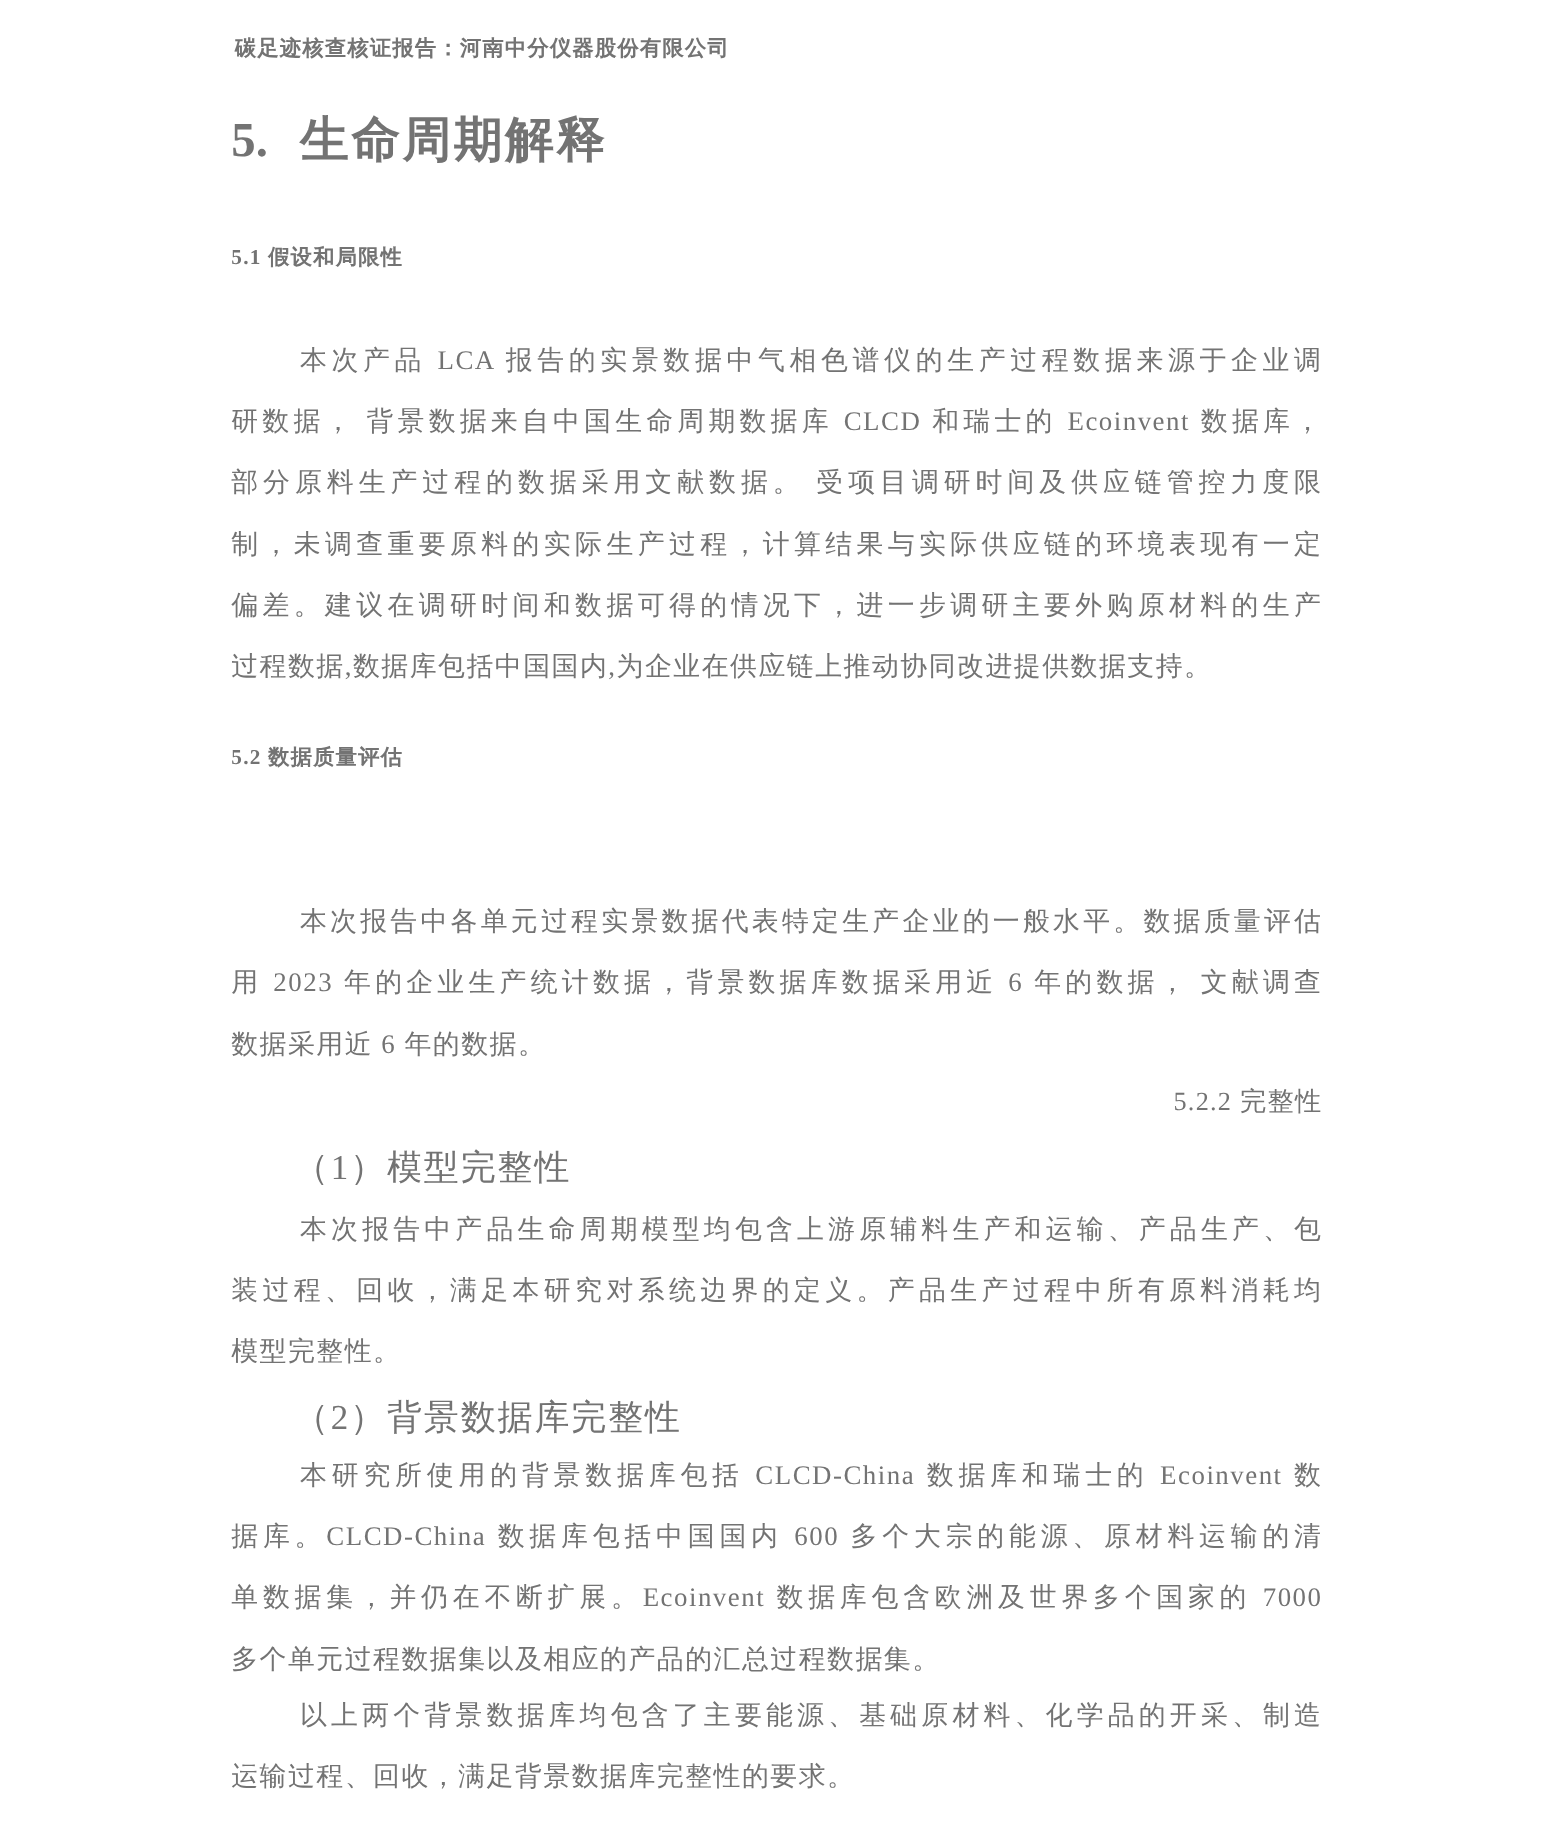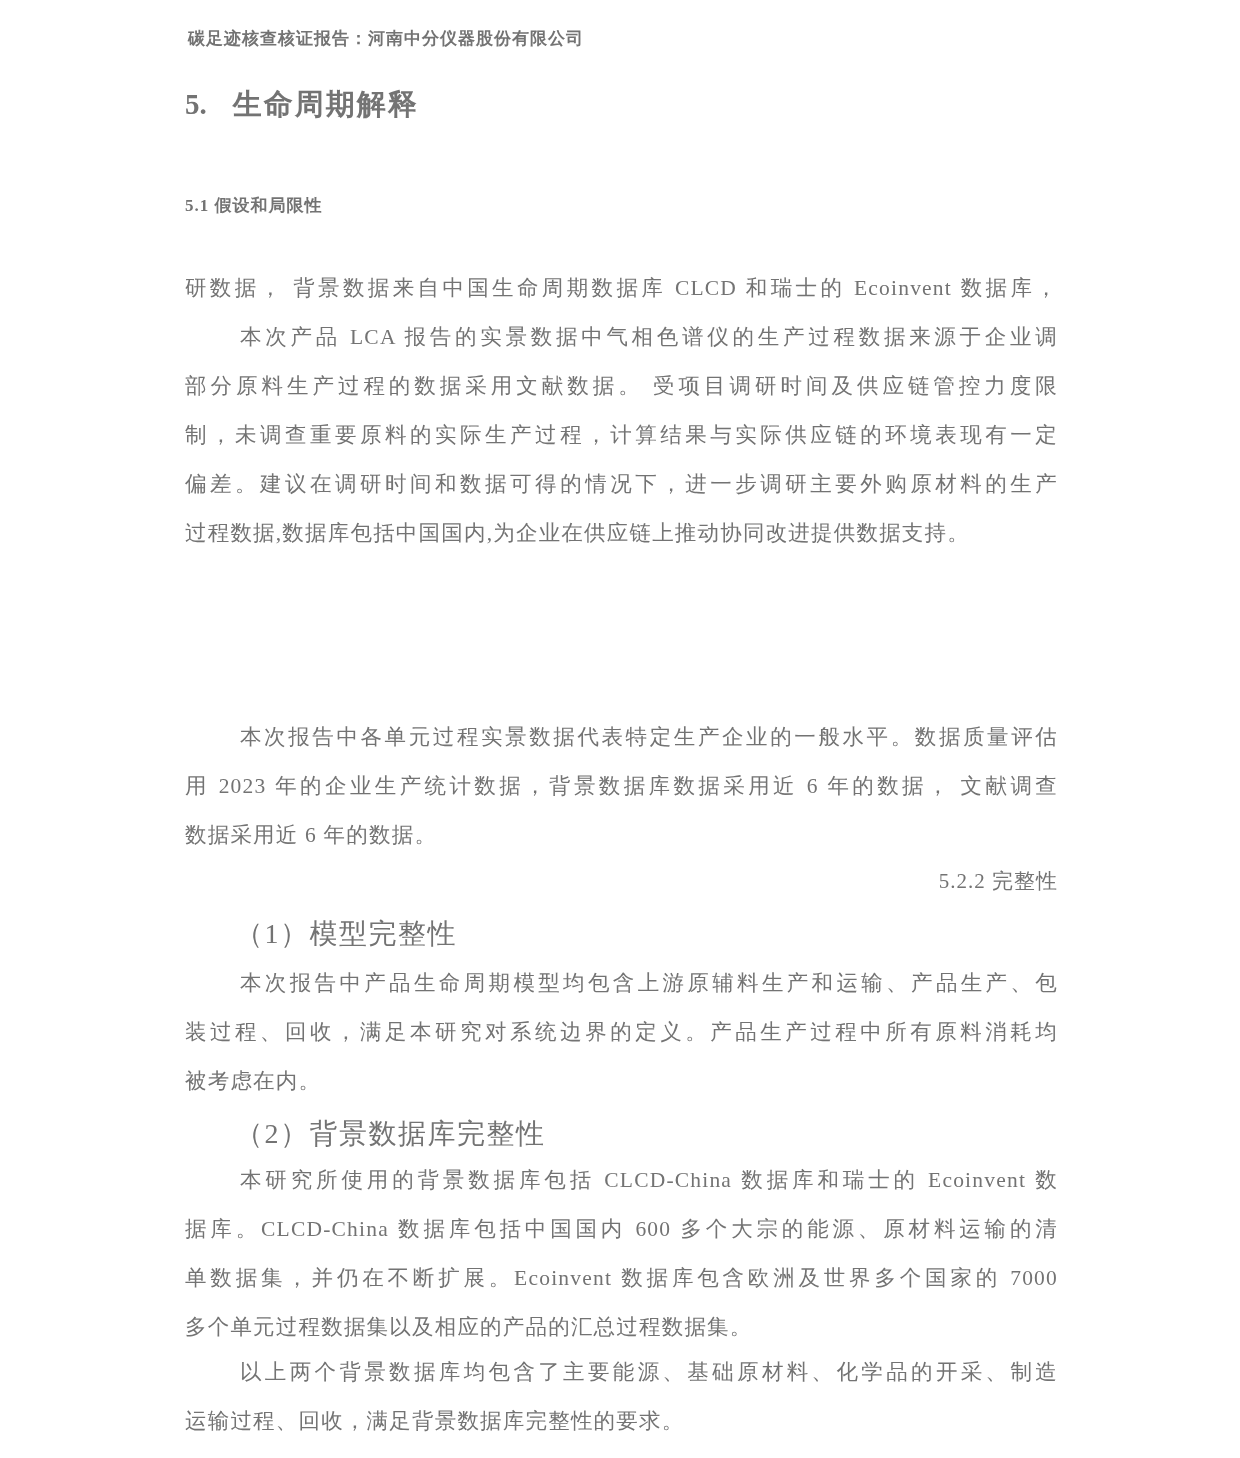--- a/index.html
+++ b/index.html
@@ -10,21 +10,21 @@
     font-family:Liberation Serif, serif;
     color:#737373;
     overflow:hidden;
   }
   .block { position:absolute; left:185px; width:873px; }
 
   .page-header {
     font-size:17px; font-weight:bold; letter-spacing:1px;
     left:188px; width:900px;
   }
-  .h1 { font-size:29px; font-weight:bold; letter-spacing:2px; }
+  .h1 { font-size:39px; font-weight:bold; letter-spacing:2px; }
   .h1 .num { display:inline-block; margin-right:26px; letter-spacing:0; }
   .h2 { font-size:17px; font-weight:bold; letter-spacing:1px; }
   .h3 { font-size:21px; font-weight:normal; letter-spacing:1px; }
   .sub-item { font-size:28px; letter-spacing:1.5px; text-indent:50px; }
 
   .para .line {
     font-size:21.5px;
     line-height:49px;
     letter-spacing:1.2px;
     text-align:justify;
@@ -40,44 +40,45 @@
 
   <div class="block page-header" style="top:27px;">碳足迹核查核证报告：河南中分仪器股份有限公司</div>
 
   <div class="block h1" style="top:85px;">
     <span class="num">5.</span><span>生命周期解释</span>
   </div>
 
   <div class="block h2" style="top:194px;">5.1 假设和局限性</div>
 
   <div class="block para" style="top:264px;">
+    <div class="line first">本次产品 LCA 报告的实景数据中气相色谱仪的生产过程数据来源于企业调</div>
     <div class="line">研数据， 背景数据来自中国生命周期数据库 CLCD 和瑞士的 Ecoinvent 数据库，</div>
-    <div class="line first">本次产品 LCA 报告的实景数据中气相色谱仪的生产过程数据来源于企业调</div>
     <div class="line">部分原料生产过程的数据采用文献数据。 受项目调研时间及供应链管控力度限</div>
     <div class="line">制，未调查重要原料的实际生产过程，计算结果与实际供应链的环境表现有一定</div>
     <div class="line">偏差。建议在调研时间和数据可得的情况下，进一步调研主要外购原材料的生产</div>
     <div class="line last">过程数据,数据库包括中国国内,为企业在供应链上推动协同改进提供数据支持。</div>
   </div>
 
+  <div class="block h2" style="top:594px;">5.2 数据质量评估</div>
 
 
   <div class="block para" style="top:713px;">
     <div class="line first">本次报告中各单元过程实景数据代表特定生产企业的一般水平。数据质量评估</div>
     <div class="line">用 2023 年的企业生产统计数据，背景数据库数据采用近 6 年的数据， 文献调查</div>
     <div class="line last">数据采用近 6 年的数据。</div>
   </div>
 
   <div class="block h3" style="top:867px;text-align:right;">5.2.2 完整性</div>
 
   <div class="block sub-item" style="top:915px;">（1）模型完整性</div>
 
   <div class="block para" style="top:959px;">
     <div class="line first">本次报告中产品生命周期模型均包含上游原辅料生产和运输、产品生产、包</div>
     <div class="line">装过程、回收，满足本研究对系统边界的定义。产品生产过程中所有原料消耗均</div>
-    <div class="line last">被考虑在内。</div>
+    <div class="line last">模型完整性。</div>
   </div>
 
   <div class="block sub-item" style="top:1115px;">（2）背景数据库完整性</div>
 
   <div class="block para" style="top:1156px;">
     <div class="line first">本研究所使用的背景数据库包括 CLCD-China 数据库和瑞士的 Ecoinvent 数</div>
     <div class="line">据库。CLCD-China 数据库包括中国国内 600 多个大宗的能源、原材料运输的清</div>
     <div class="line">单数据集，并仍在不断扩展。Ecoinvent 数据库包含欧洲及世界多个国家的 7000</div>
     <div class="line last">多个单元过程数据集以及相应的产品的汇总过程数据集。</div>
   </div>

